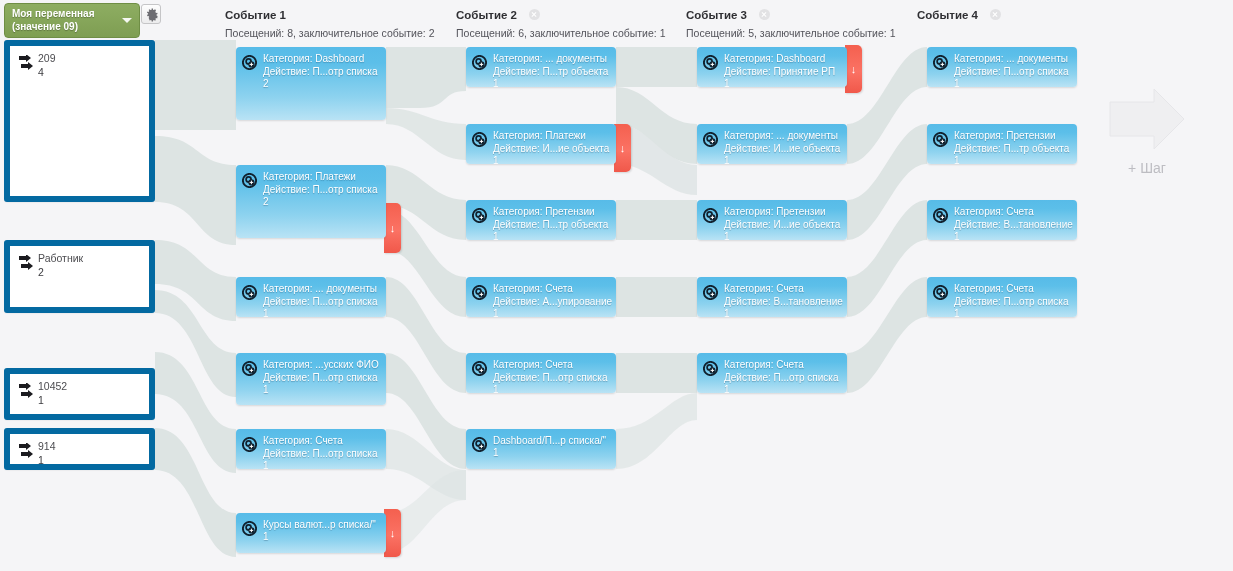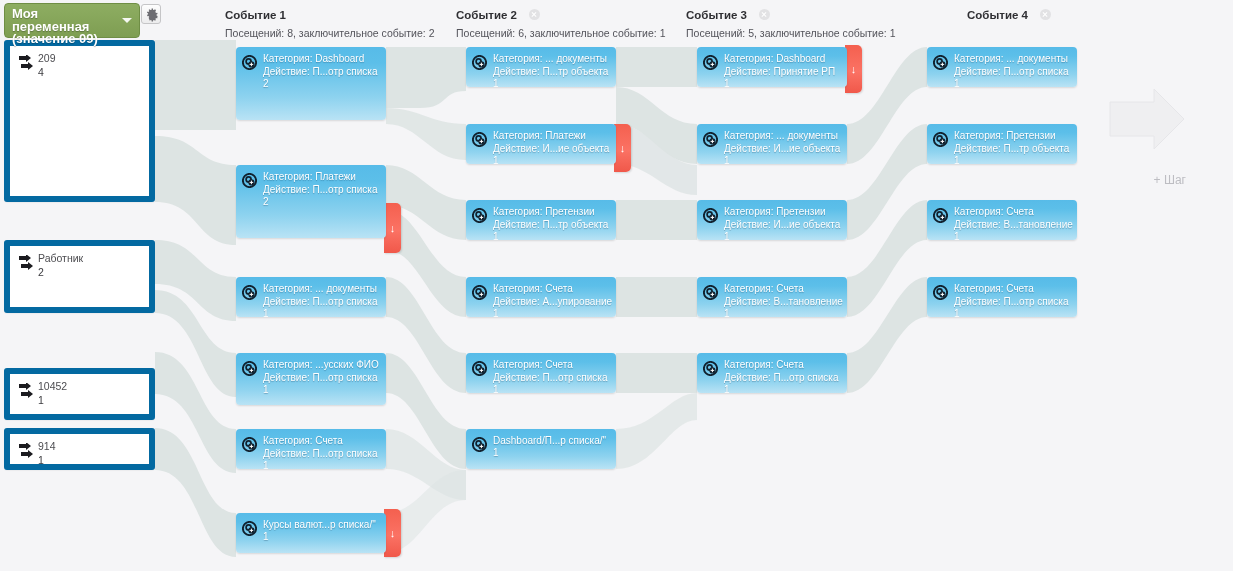--- a/index.html
+++ b/index.html
@@ -16,21 +16,21 @@
   #flows { position: absolute; inset: 0; z-index: 1; pointer-events: none; }
 
   
   .var-select {
     position: absolute; left: 4px; top: 3px;
     width: 136px; height: 35px;
     background: linear-gradient(#8ead62, #7e9e52);
     border: 1px solid #6f8e45;
     border-radius: 4px;
     color: #ffffff;
-    font-size: 13px; font-weight: bold;
+    font-size: 10px; font-weight: bold;
     line-height: 12.5px;
     padding: 4px 20px 0 7px;
     text-shadow: 0 1px 1px rgba(0,0,0,.28);
     z-index: 6; cursor: pointer;
   }
   .var-select .caret {
     position: absolute; right: 7px; top: 14px;
     width: 0; height: 0;
     border-left: 5px solid transparent;
     border-right: 5px solid transparent;
@@ -121,22 +121,22 @@
   }
   .dropoff .ar {
     position: absolute; left: 50%; top: 50%;
     transform: translate(-50%,-50%);
     font-size: 11px; color: #ffffff; line-height: 1;
   }
 
   
   .add-step { position: absolute; z-index: 4; cursor: pointer; }
   .add-step .lbl {
-    position: absolute; left: 0; top: 87px; width: 100%;
-    text-align: right; font-size: 12px; color: #bdbdc2;
+    position: absolute; left: 0; top: 74px; width: 100%;
+    text-align: center; font-size: 14px; color: #bdbdc2;
   }
 </style>
 </head>
 <body>
 
 <div id="root">
 
   <svg id="flows" width="1233" height="571" viewBox="0 0 1233 571">
     <g fill="#dde4e3">
 
@@ -223,21 +223,21 @@
         <div class="sub">Посещений: 8, заключительное событие: 2</div>
       </div>
       <div class="col-head" style="left: 456px;">
         <div><span class="title">Событие 2</span><span class="close"></span></div>
         <div class="sub">Посещений: 6, заключительное событие: 1</div>
       </div>
       <div class="col-head" style="left: 686px;">
         <div><span class="title">Событие 3</span><span class="close"></span></div>
         <div class="sub">Посещений: 5, заключительное событие: 1</div>
       </div>
-      <div class="col-head" style="left: 967px; text-align: right;">
+      <div class="col-head" style="left: 917px; text-align: right;">
         <div><span class="title">Событие 4</span><span class="close"></span></div>
       </div>
     </div>
 
   <div id="nodes">
       <div class="node" style="left: 236px; top: 47px; width: 150px; height: 73px;">
         <span class="nicon"><svg width="15" height="15" viewBox="0 0 15 15">
             <circle cx="7.5" cy="7.5" r="6.6" fill="none" stroke="#11212e" stroke-width="1.9"></circle>
             <circle cx="6.6" cy="6.4" r="2.5" fill="none" stroke="#11212e" stroke-width="1.7"></circle>
             <circle cx="9.4" cy="9.4" r="3.1" fill="#11212e"></circle>

